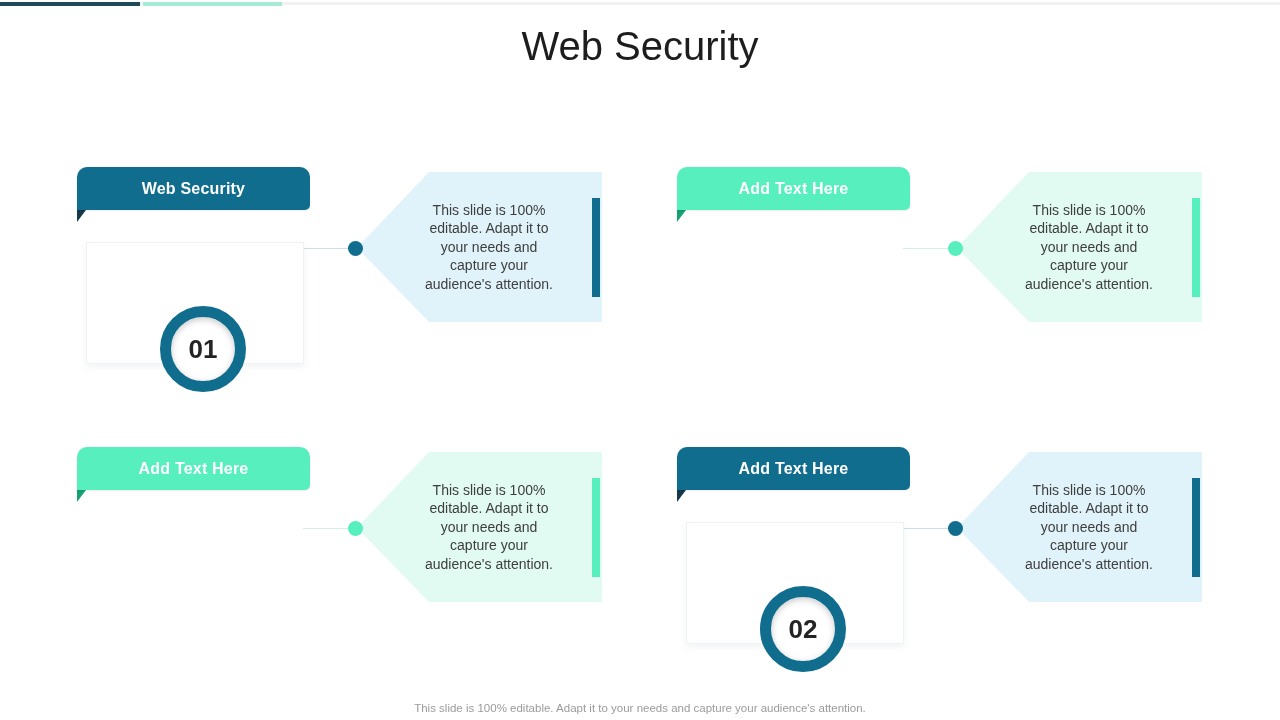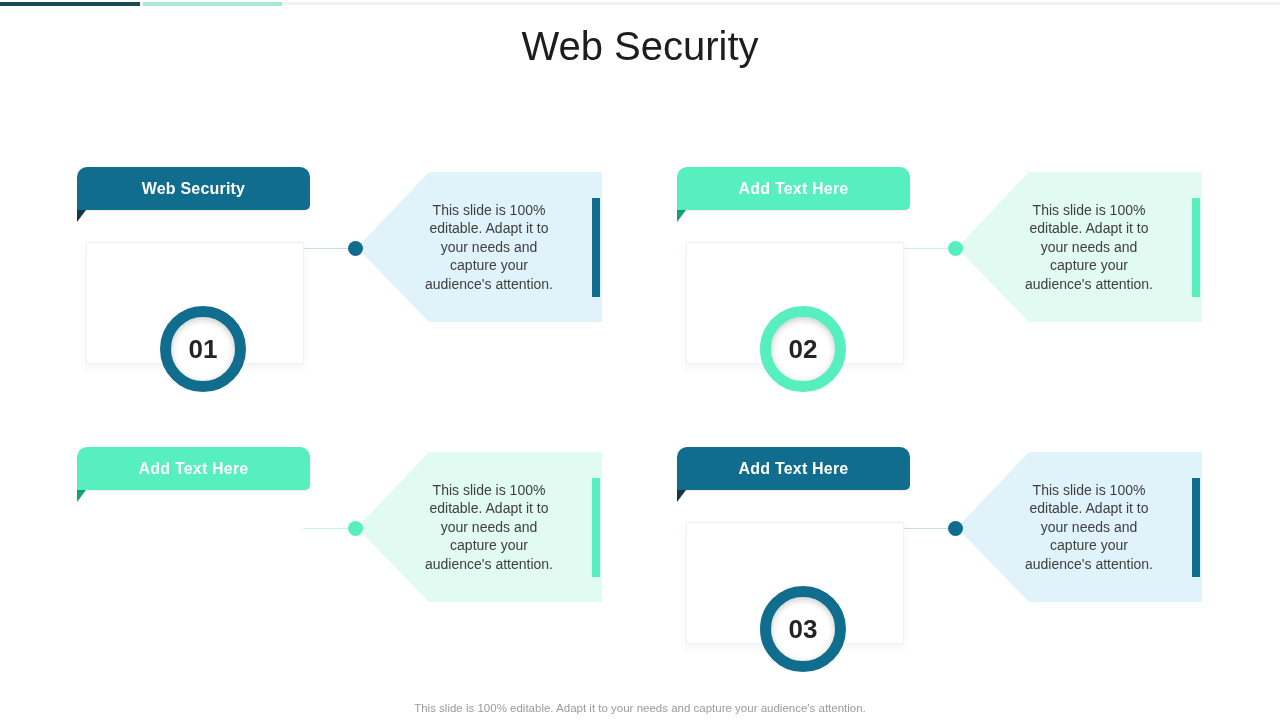--- a/index.html
+++ b/index.html
@@ -88,25 +88,20 @@
       <div class="pennant-bar"></div>
     </div>
   </div>
 
   <div class="unit pos-2 theme-mint">
     <div class="connector"></div>
     <div class="banner">
       <span>Add Text Here</span>
     </div>
     <div class="fold"></div>
-    <div class="card-body">
-      <div class="ring">
-        <span>02</span>
-      </div>
-    </div>
     <div class="dot"></div>
     <div class="pennant">
       <div class="pennant-text">This slide is 100% editable. Adapt it to your needs and capture your audience's attention.</div>
       <div class="pennant-bar"></div>
     </div>
   </div>
 
   <div class="unit pos-3 theme-mint">
     <div class="connector"></div>
     <div class="banner">
@@ -121,21 +116,21 @@
   </div>
 
   <div class="unit pos-4 theme-teal">
     <div class="connector"></div>
     <div class="banner">
       <span>Add Text Here</span>
     </div>
     <div class="fold"></div>
     <div class="card-body">
       <div class="ring">
-        <span>03</span>
+        <span>02</span>
       </div>
     </div>
     <div class="dot"></div>
     <div class="pennant">
       <div class="pennant-text">This slide is 100% editable. Adapt it to your needs and capture your audience's attention.</div>
       <div class="pennant-bar"></div>
     </div>
   </div>
 
   <div class="footer">This slide is 100% editable. Adapt it to your needs and capture your audience's attention.</div>

